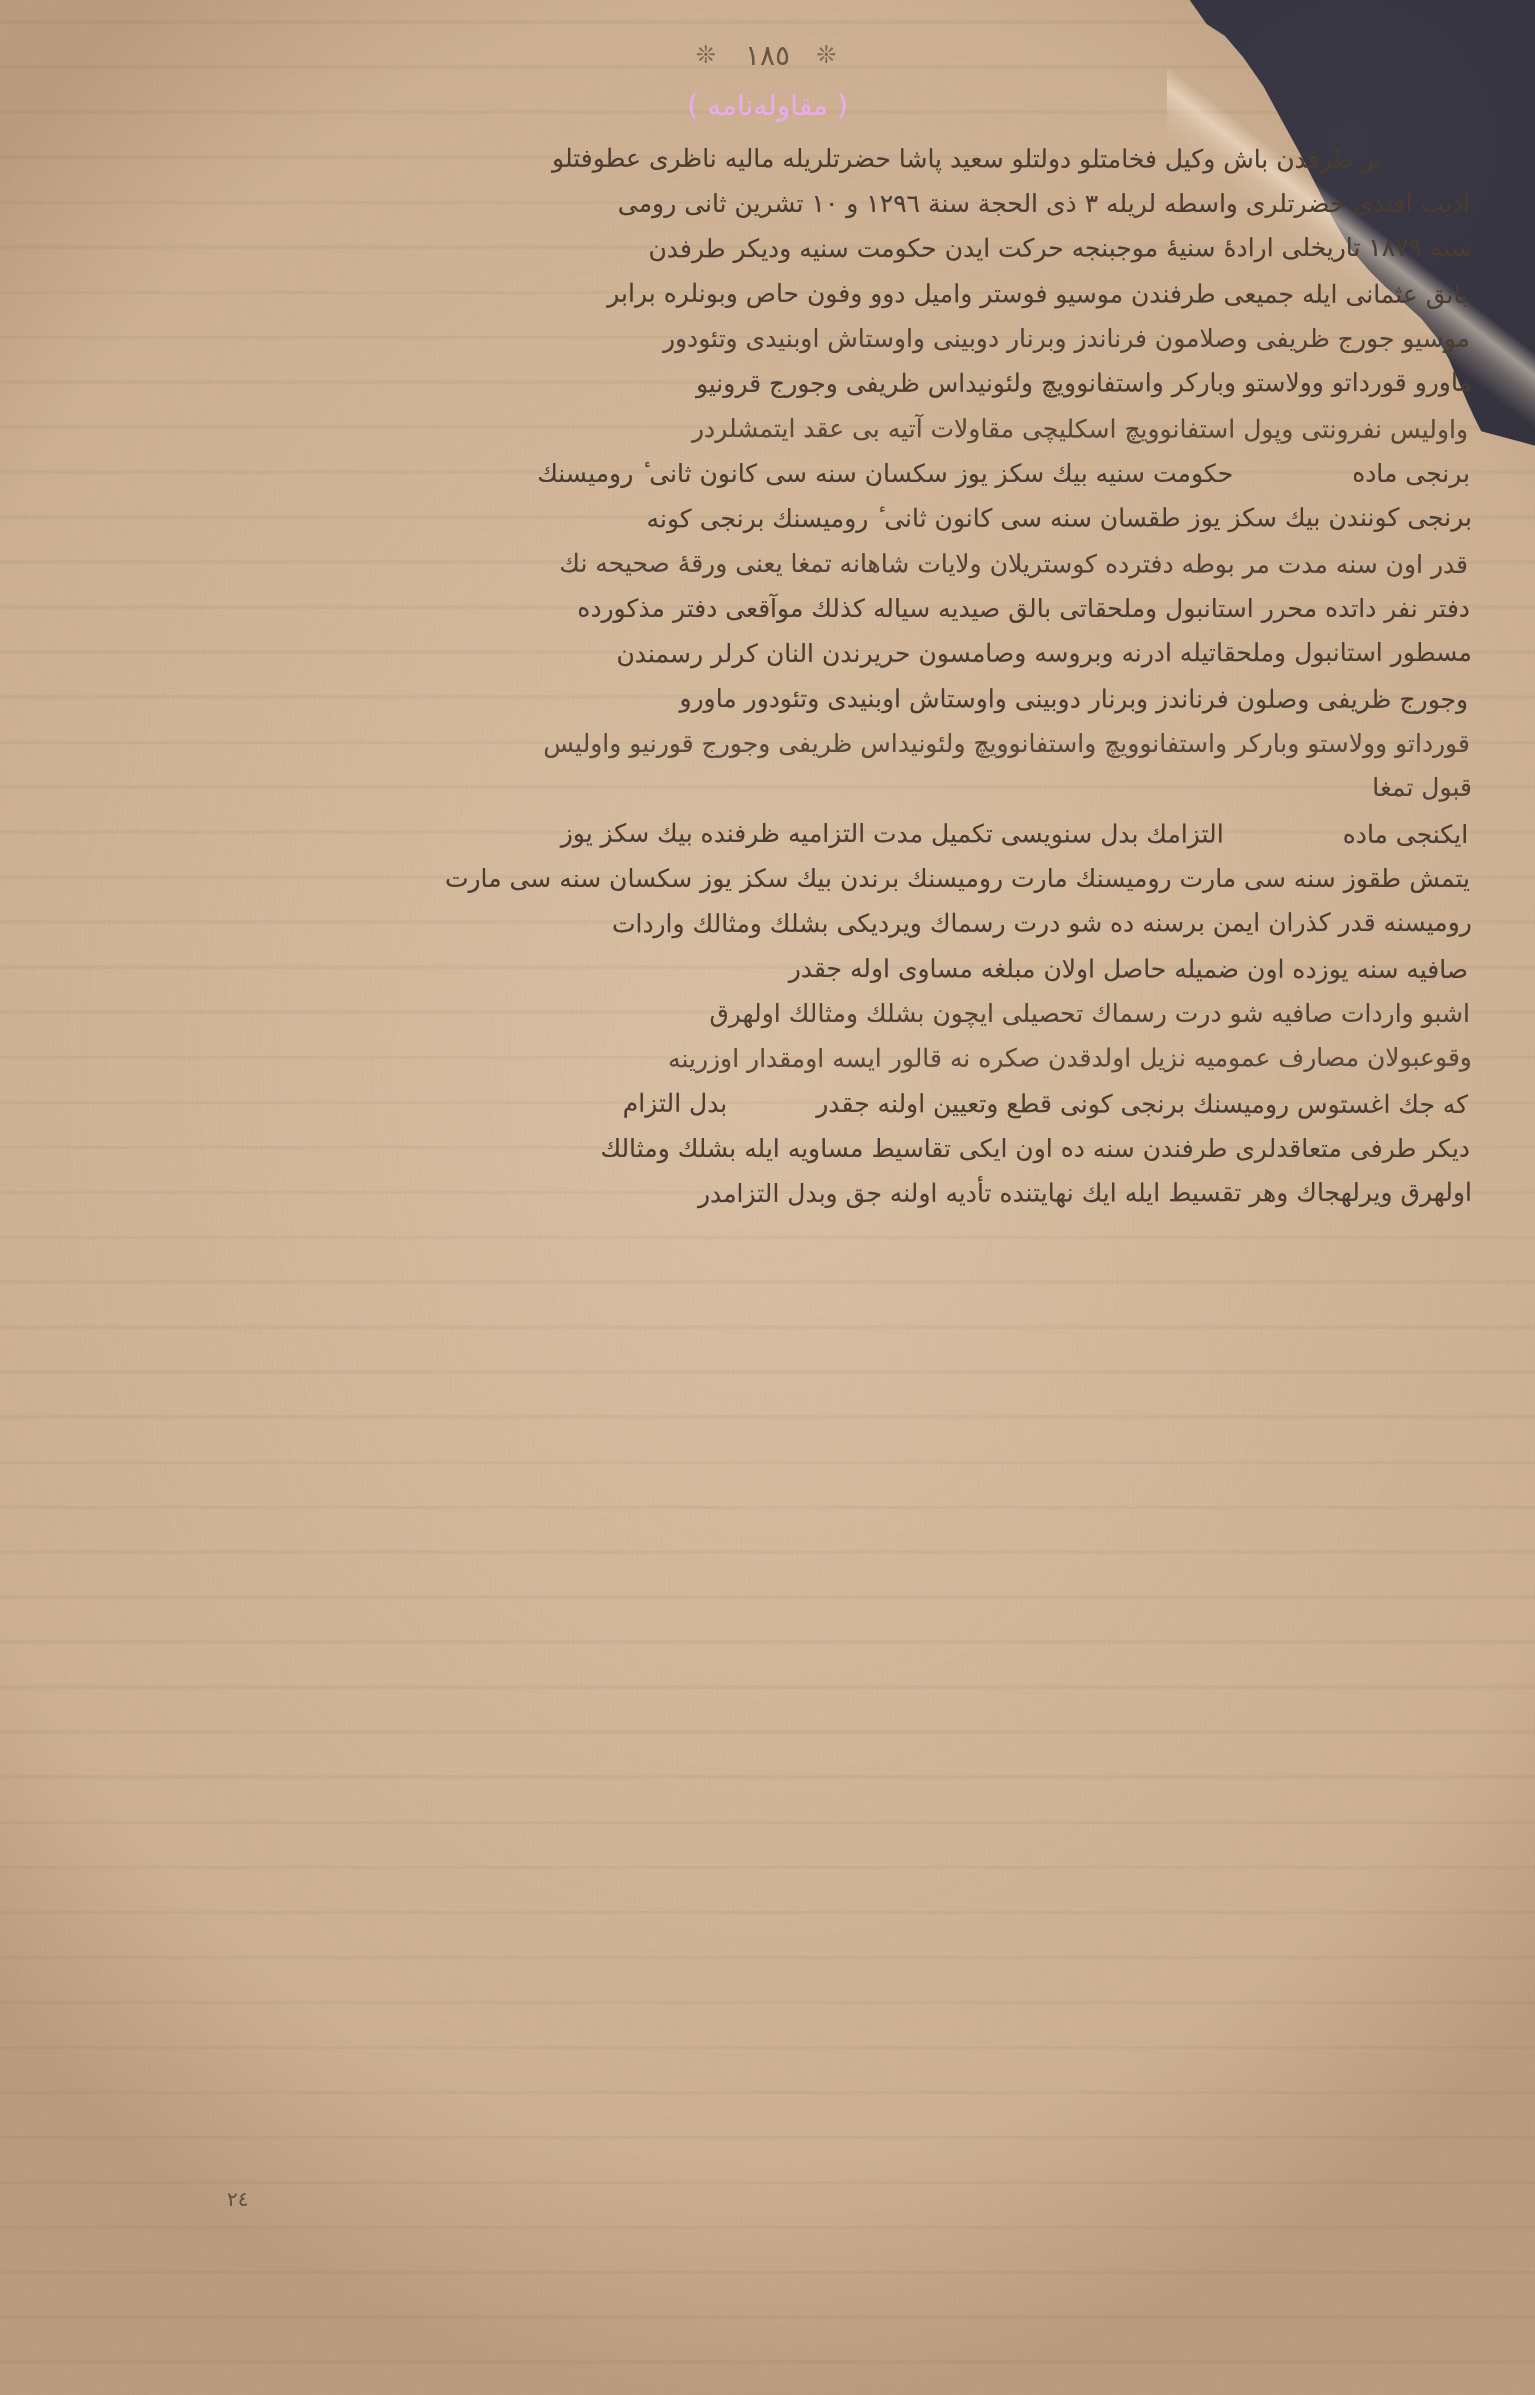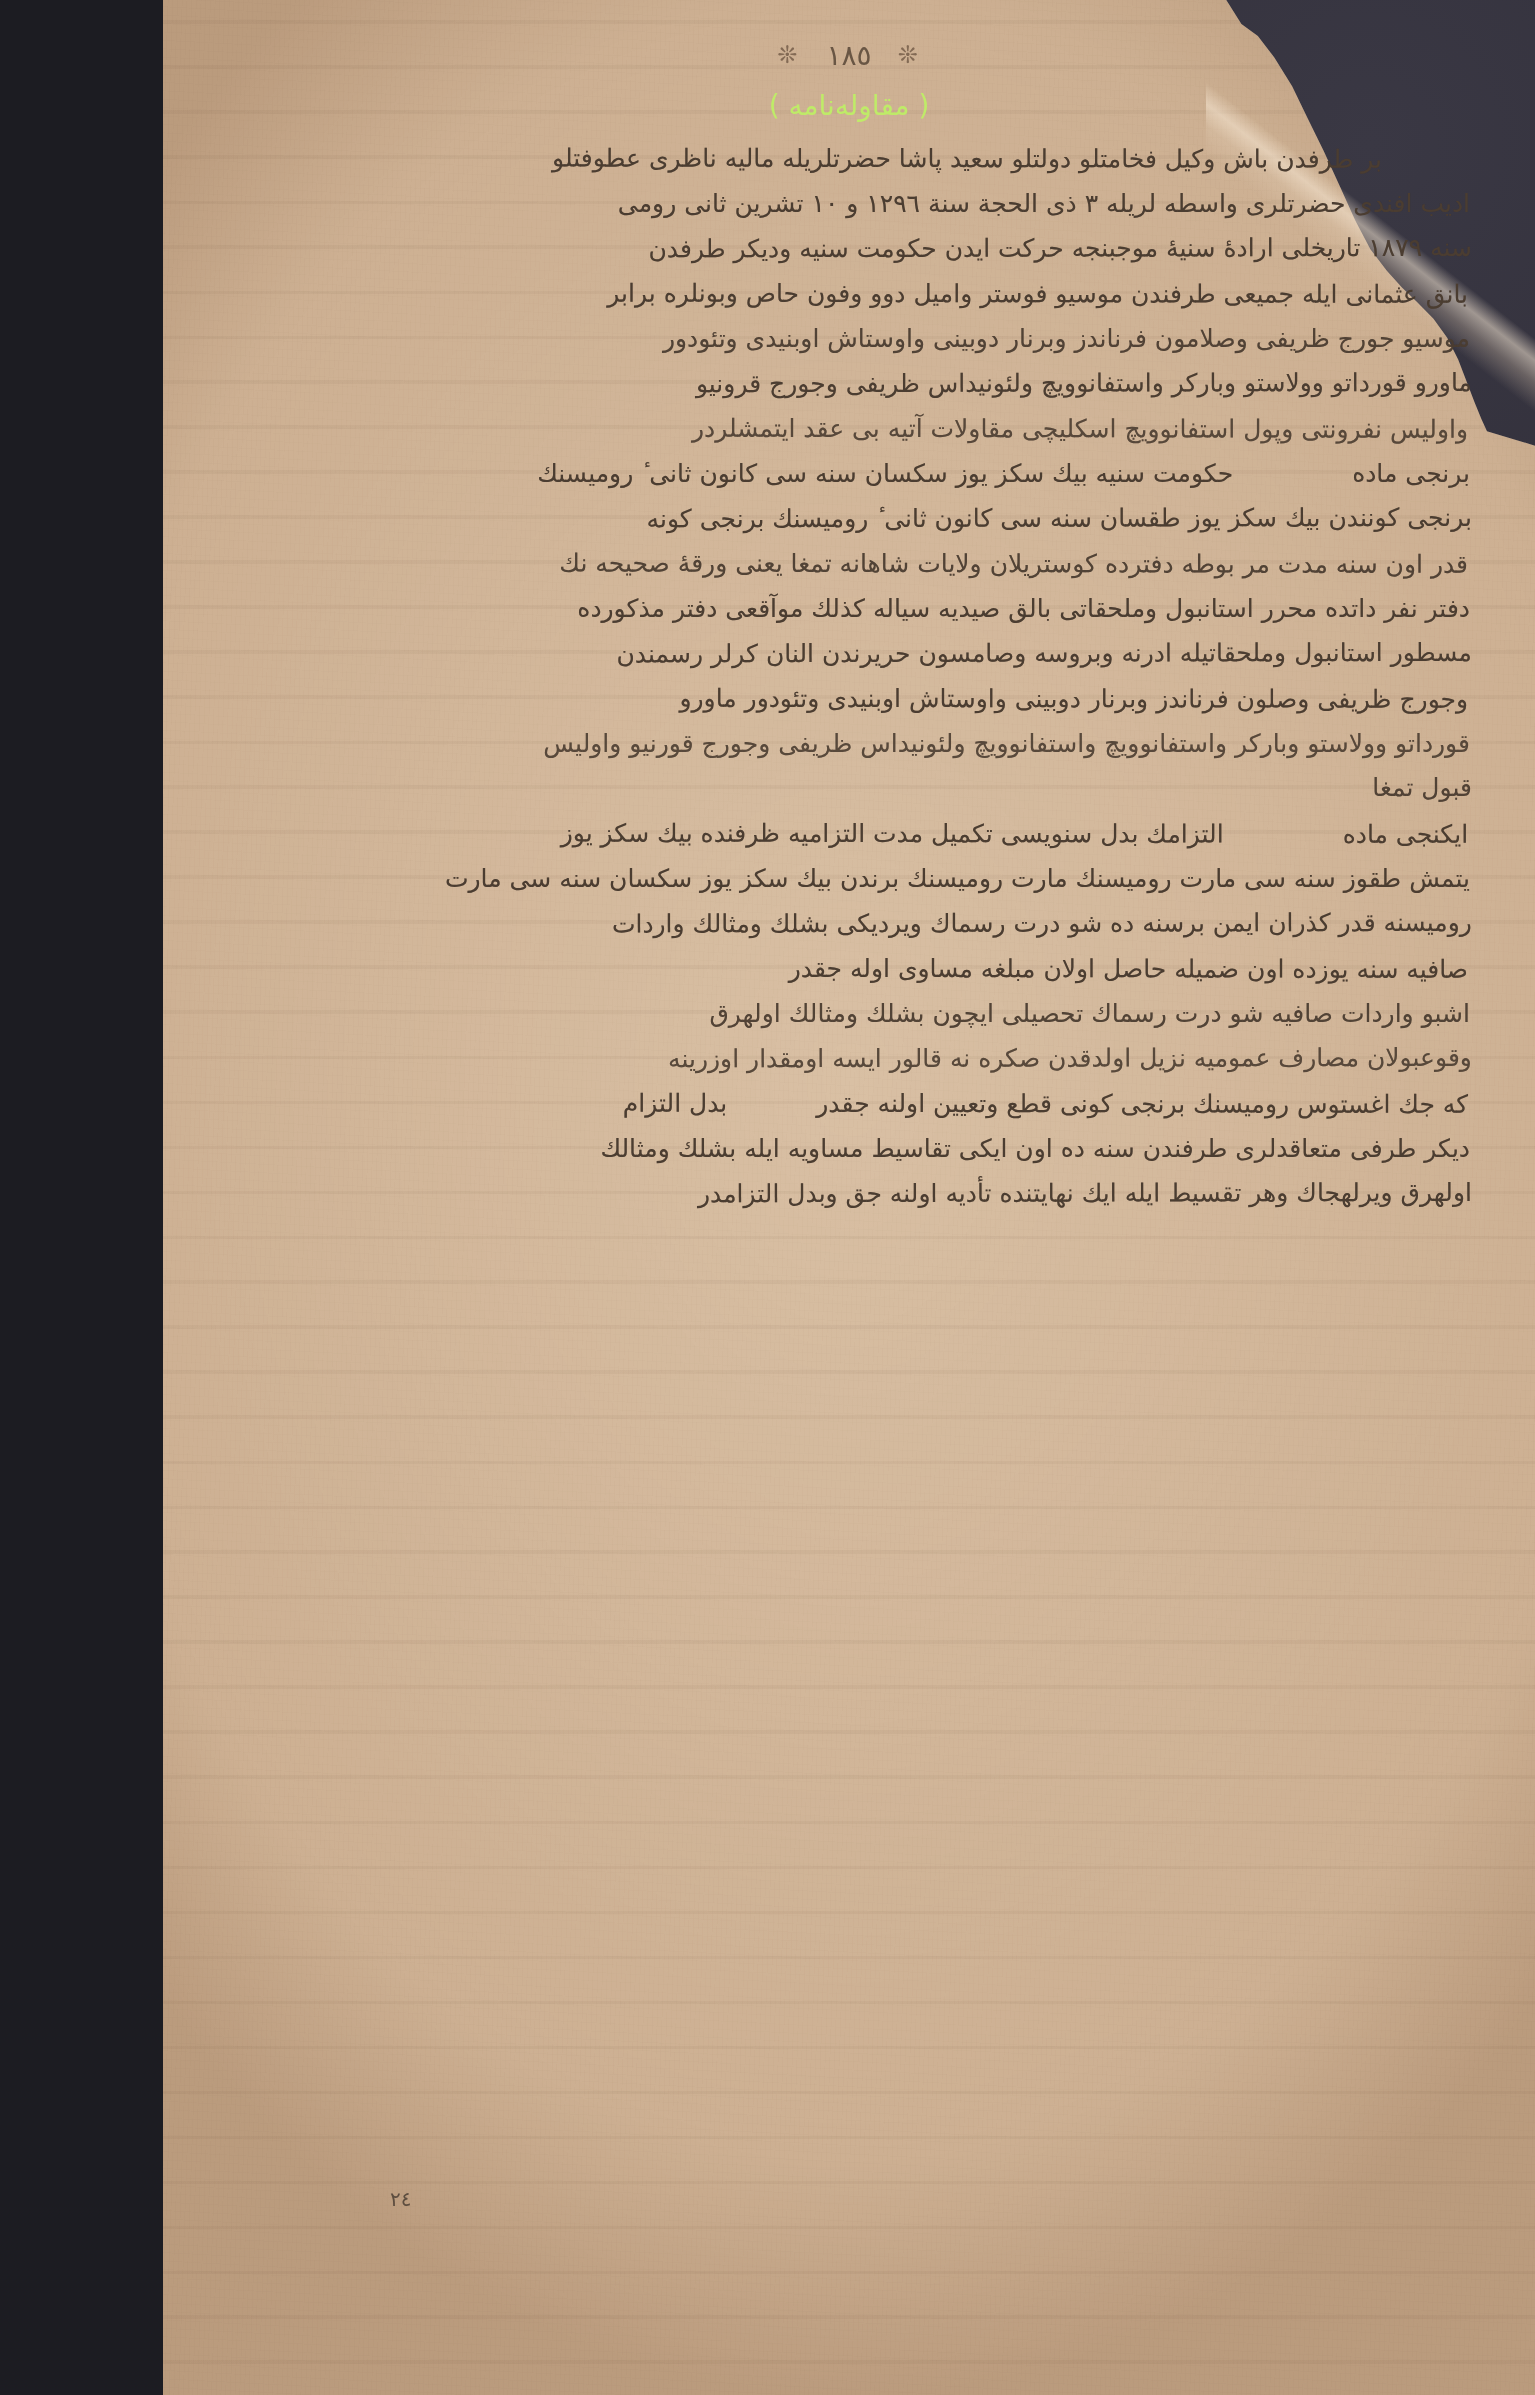--- a/index.html
+++ b/index.html
@@ -4,21 +4,21 @@
 <title>Ottoman Manuscript Page 185</title>
 <style>
   html,body{margin:0;padding:0;background:#1c1c22;}
   body{
     font-family:"DejaVu Sans","Liberation Sans",sans-serif;
   }
 
   
   .viewport{
     position:relative;
-    width:1372px;
+    width:1535px;
     height:2396px;
     overflow:hidden;
     background:#23222a;
   }
 
   
   .backdrop{
     position:absolute;
     inset:0;
     background:
@@ -142,21 +142,21 @@
     display:inline-block;
     margin:0 15px;
     font-size:28px;
     letter-spacing:.05em;
   }
 
   .doc-title{
     position:absolute;
     top:89px; left:0; right:0;
     text-align:center;
-    color:#bef264;
+    color:#f0abfc;
     font-size:28px;
     white-space:nowrap;
     opacity:.90;
   }
 
   
   .body-block{
     position:absolute;
     top:136px;
     right:65px;

